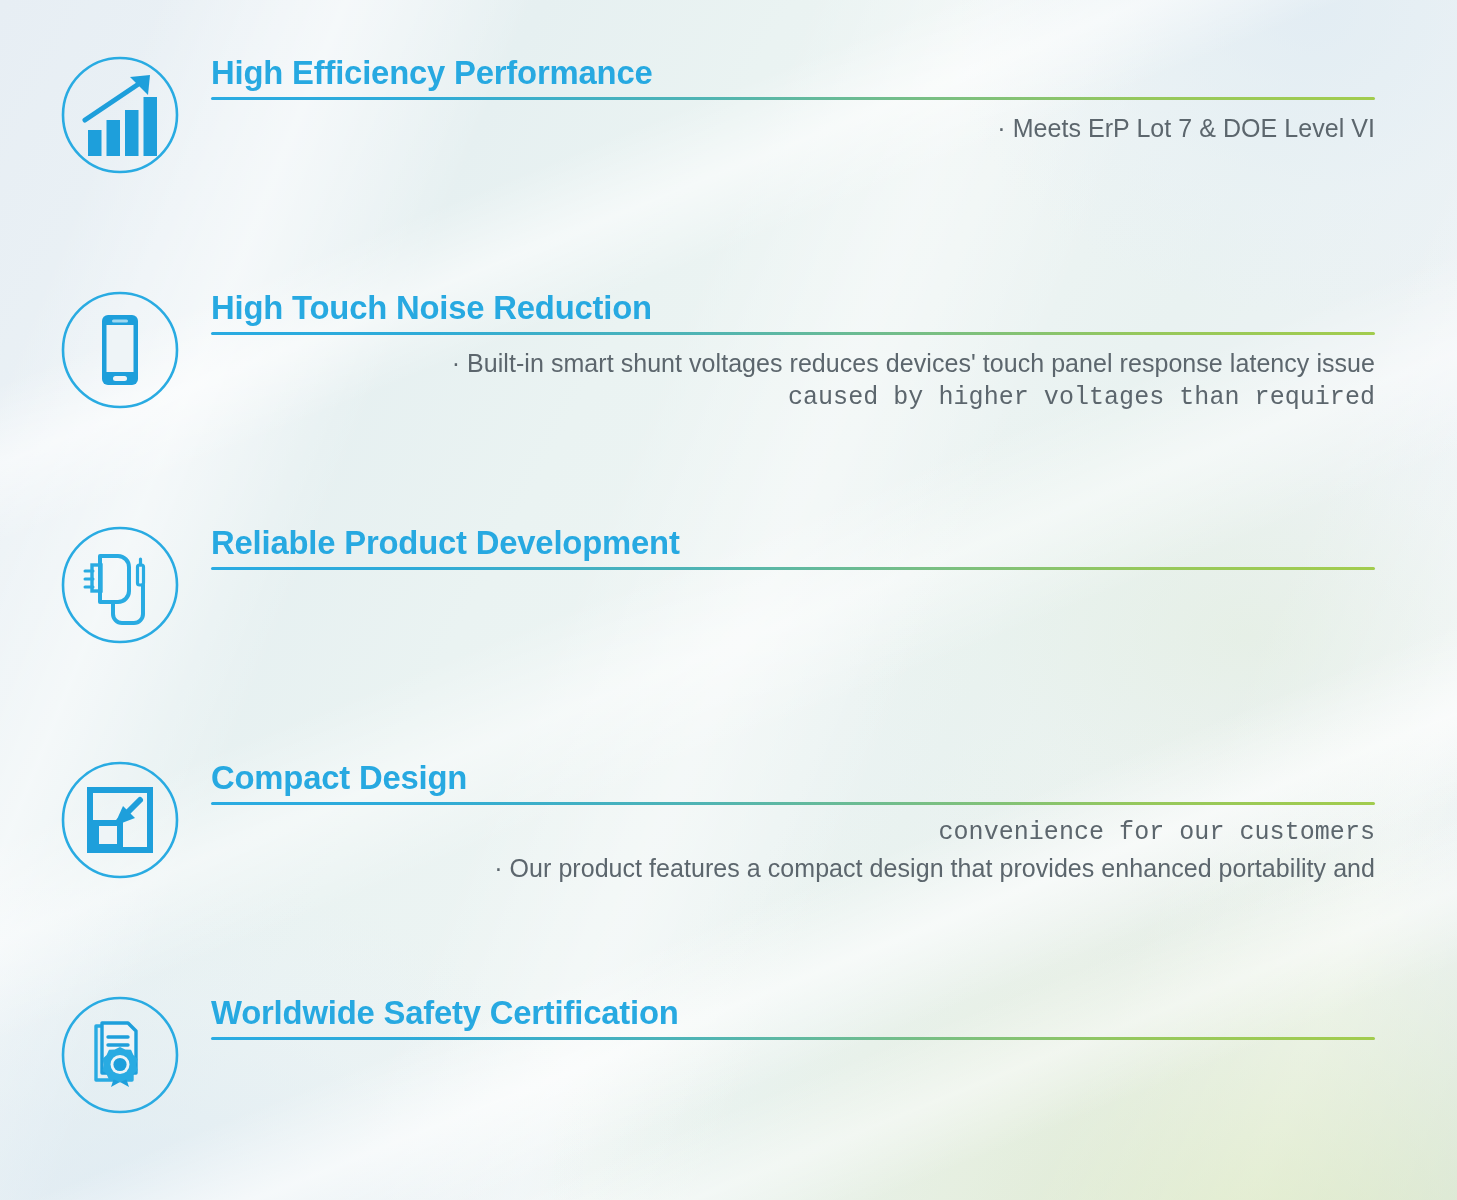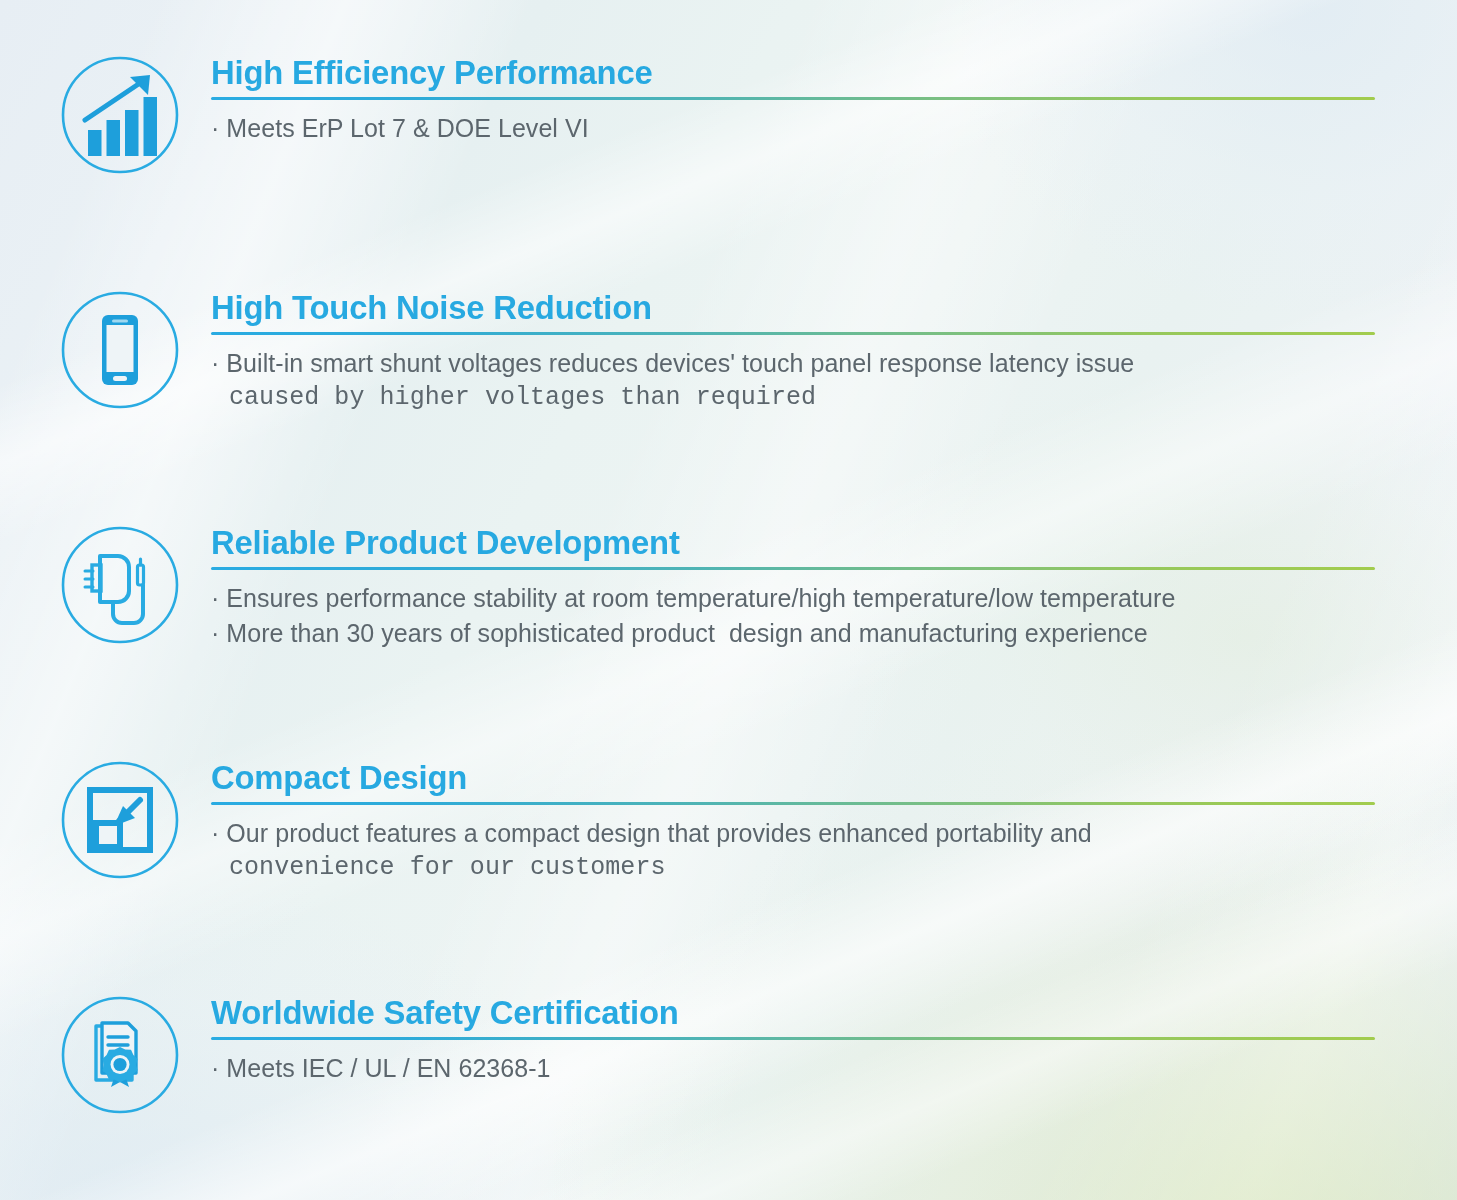--- a/index.html
+++ b/index.html
@@ -179,20 +179,21 @@
   .feature-lines {
     margin-top: 11px;
   }
 
   .feature-line {
     font-size: 25px;
     color: #5c666d;
     line-height: 1.38;
     white-space: pre-wrap;
     letter-spacing: 0.05px;
+    text-align: right;
   }
   .feature-line.indent { padding-left: 18px; font-family: Liberation Mono, monospace; }
 </style>
 </head>
 <body>
 
 <div class="bg-root">
   <div class="bg-sheen"></div>
   <div class="bg-blue-tr"></div>
   <div class="bg-green-mid"></div>
@@ -260,24 +261,20 @@
 
         <path d="M55 79 v12 a9 9 0 0 0 9 9 h12 a9 9 0 0 0 9 -9 v-29" fill="none" stroke="#29abe2" stroke-width="4" stroke-linecap="round" stroke-linejoin="round"></path>
 
         <rect x="79.5" y="42" width="6" height="20" rx="2" fill="none" stroke="#29abe2" stroke-width="3.2"></rect>
         <path d="M82.5 42 v-6" stroke="#29abe2" stroke-width="3.2" stroke-linecap="round"></path>
       </svg>
     </div>
     <div class="feature-body">
       <div class="feature-title">Reliable Product Development</div>
       <div class="divider"></div>
-      <div class="feature-lines">
-        <div class="feature-line">· Ensures performance stability at room temperature/high temperature/low temperature</div>
-        <div class="feature-line">· More than 30 years of sophisticated product  design and manufacturing experience</div>
-      </div>
     </div>
   </div>
 
   <div class="feature" style="top:758px;">
     <div class="icon-wrap">
       <svg width="124" height="124" viewBox="0 0 124 124">
         <circle cx="62" cy="62" r="57" fill="none" stroke="#29abe2" stroke-width="2.6"></circle>
 
         <rect x="32" y="32" width="60" height="60" fill="none" stroke="#1e9fdb" stroke-width="6"></rect>
 
@@ -285,22 +282,22 @@
         <rect x="38" y="65" width="24" height="24" fill="none" stroke="#1e9fdb" stroke-width="6"></rect>
 
         <path d="M82 42 L61 63" stroke="#1e9fdb" stroke-width="6" stroke-linecap="round"></path>
         <path d="M56 68 L77 60 L65 48 Z" fill="#1e9fdb"></path>
       </svg>
     </div>
     <div class="feature-body">
       <div class="feature-title">Compact Design</div>
       <div class="divider"></div>
       <div class="feature-lines">
+        <div class="feature-line indent">convenience for our customers</div>
         <div class="feature-line">· Our product features a compact design that provides enhanced portability and</div>
-        <div class="feature-line indent">convenience for our customers</div>
       </div>
     </div>
   </div>
 
   <div class="feature" style="top:993px;">
     <div class="icon-wrap">
       <svg width="124" height="124" viewBox="0 0 124 124">
         <circle cx="62" cy="62" r="57" fill="none" stroke="#29abe2" stroke-width="2.6"></circle>
 
         <path d="M38 33 h28 l8 8 v46 h-36 z" fill="none" stroke="#29abe2" stroke-width="3.4" stroke-linejoin="round"></path>
@@ -312,19 +309,16 @@
         <path d="M59 76 l-6 18 l9 -5 l9 5 l-6 -18 z" fill="#1e9fdb"></path>
 
         <path d="M62 54 l5.2 2.6 l5.8 0.2 l2.4 5.3 l4.2 4 l-1.6 5.6 l1.6 5.6 l-4.2 4 l-2.4 5.3 l-5.8 0.2 l-5.2 2.6 l-5.2 -2.6 l-5.8 -0.2 l-2.4 -5.3 l-4.2 -4 l1.6 -5.6 l-1.6 -5.6 l4.2 -4 l2.4 -5.3 l5.8 -0.2 z" fill="#29abe2"></path>
         <circle cx="62" cy="71.5" r="9.5" fill="#eef4f7"></circle>
         <circle cx="62" cy="71.5" r="6.6" fill="#1e9fdb"></circle>
       </svg>
     </div>
     <div class="feature-body">
       <div class="feature-title">Worldwide Safety Certification</div>
       <div class="divider"></div>
-      <div class="feature-lines">
-        <div class="feature-line">· Meets IEC / UL / EN 62368-1</div>
-      </div>
     </div>
   </div>
 
 </div>
 
 </body></html>

